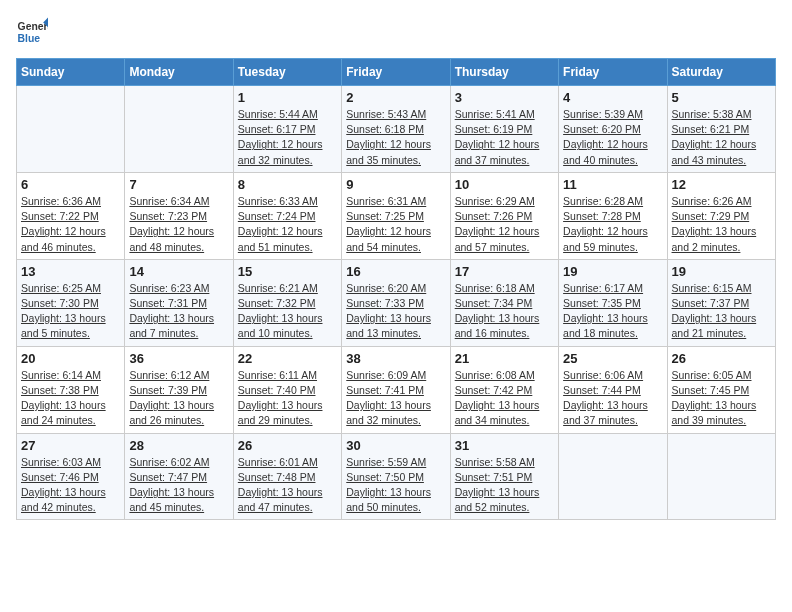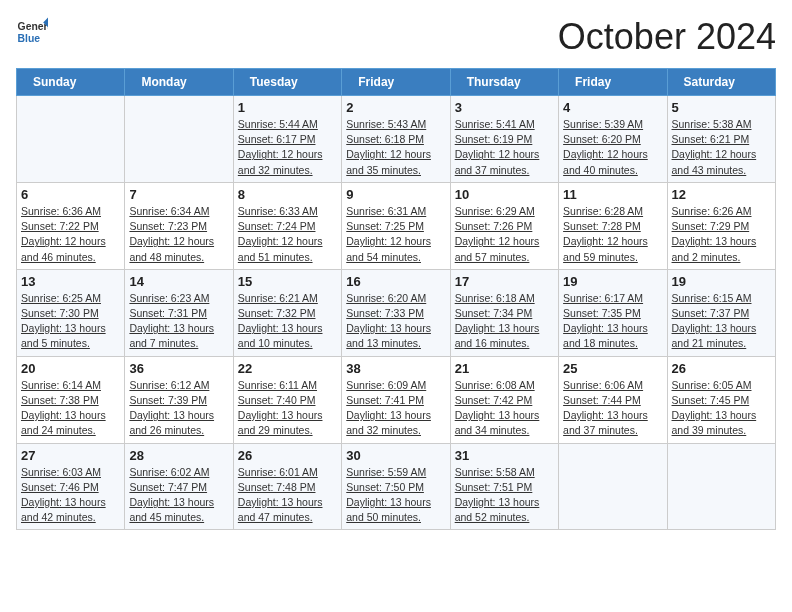--- a/index.html
+++ b/index.html
@@ -39,21 +39,21 @@
       margin-top: 2px;
     }
     table {
       width: 100%;
       border-collapse: collapse;
       font-size: 11px;
     }
     thead tr th {
       background-color: #3a7ec0;
       color: #fff;
-      padding: 6px 16px;
+      padding: 6px 4px;
       text-align: left;
       font-size: 12px;
       font-weight: bold;
       border: 1px solid #5a9ed5;
     }
     tbody tr td {
       vertical-align: top;
       padding: 4px 4px;
       border: 1px solid #ccc;
       height: 80px;
@@ -86,21 +86,20 @@
 <div class="header">
   <div class="logo">
     <svg class="logo-icon" viewBox="0 0 40 40">
       <rect x="0" y="0" width="40" height="40" fill="none"></rect>
       <text x="2" y="18" font-size="13" font-weight="bold" fill="#333" font-family="Arial">General</text>
       <text x="2" y="33" font-size="13" font-weight="bold" fill="#2a6fb5" font-family="Arial">Blue</text>
       <polygon points="34,8 40,2 40,14" fill="#2a6fb5"></polygon>
     </svg>
   </div>
   <div class="title-block">
-    <div class="month-title">October 2024</div>
   </div>
 </div>
 
 <table>
   <thead>
     <tr id="header-row">
         <th>Sunday</th>
         <th>Monday</th>
         <th>Tuesday</th>
         <th>Friday</th>

